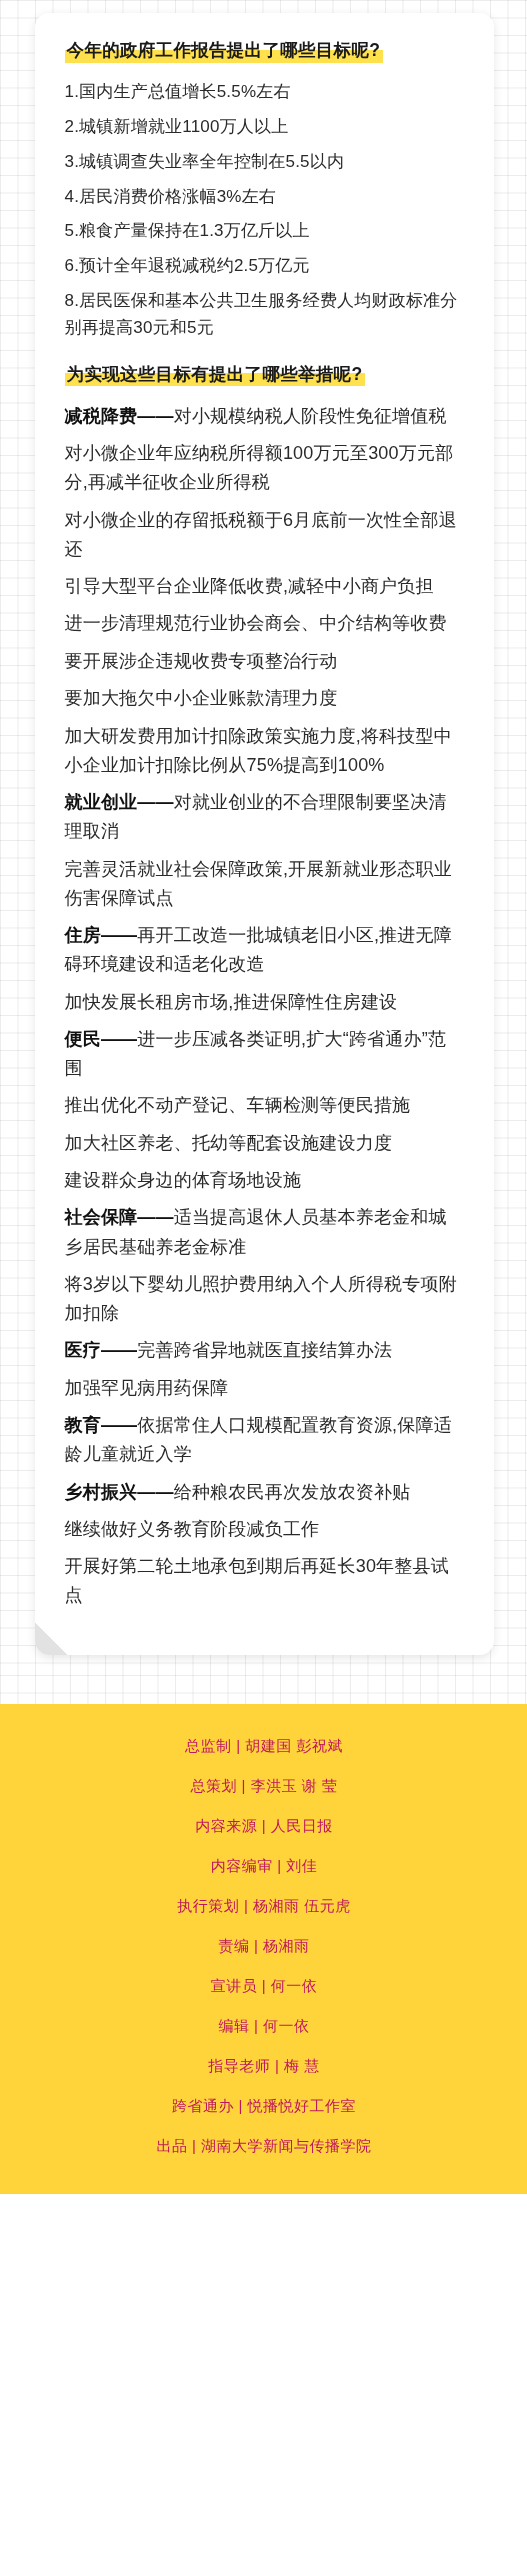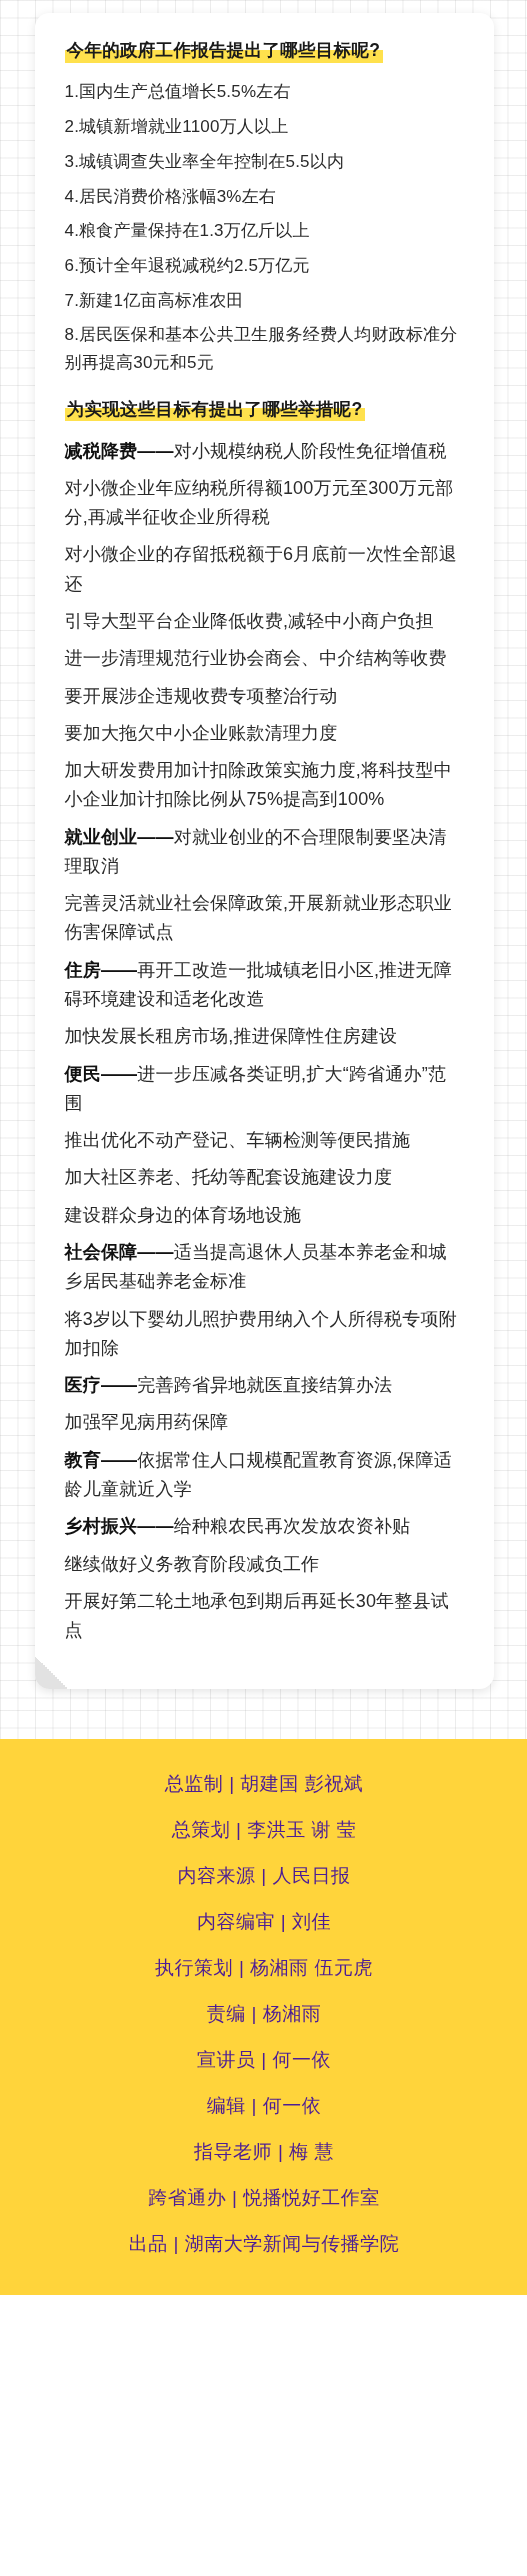--- a/index.html
+++ b/index.html
@@ -91,23 +91,23 @@
   
   .credits {
     width: 528px;
     background: #ffd43b;
     padding: 31px 0 36px 0;
     box-sizing: border-box;
     margin-top: 0;
   }
   .credit-line {
     text-align: center;
-    font-size: 19px;
+    font-size: 15px;
     line-height: 1.5;
-    color: #4c1d95;
+    color: #be185d;
     margin: 0 0 17.5px 0;
     letter-spacing: 0.5px;
   }
   .credit-line:last-child { margin-bottom: 0; }
 
   .paper-bottom-spacer {
     height: 29px;
     width: 528px;
     background-color: #ffffff;
     background-image:
@@ -126,23 +126,22 @@
 
     <div class="card">
 
       <div>
         <div class="highlight-heading">今年的政府工作报告提出了哪些目标呢?</div>
 
         <div class="item">1.国内生产总值增长5.5%左右</div>
         <div class="item">2.城镇新增就业1100万人以上</div>
         <div class="item">3.城镇调查失业率全年控制在5.5以内</div>
         <div class="item">4.居民消费价格涨幅3%左右</div>
-        <div class="item">4.粮食产量保持在1.3万亿斤以上</div>
+        <div class="item">5.粮食产量保持在1.3万亿斤以上</div>
         <div class="item">6.预计全年退税减税约2.5万亿元</div>
-        <div class="item">7.新建1亿亩高标准农田</div>
         <div class="item">8.居民医保和基本公共卫生服务经费人均财政标准分别再提高30元和5元</div>
       </div>
 
       <div class="section-2">
         <div class="highlight-heading">为实现这些目标有提出了哪些举措呢?</div>
 
         <p class="para"><span class="lead">减税降费——</span><span>对小规模纳税人阶段性免征增值税</span></p>
         <p class="para"><span class="lead"></span><span>对小微企业年应纳税所得额100万元至300万元部分,再减半征收企业所得税</span></p>
         <p class="para"><span class="lead"></span><span>对小微企业的存留抵税额于6月底前一次性全部退还</span></p>
         <p class="para"><span class="lead"></span><span>引导大型平台企业降低收费,减轻中小商户负担</span></p>

